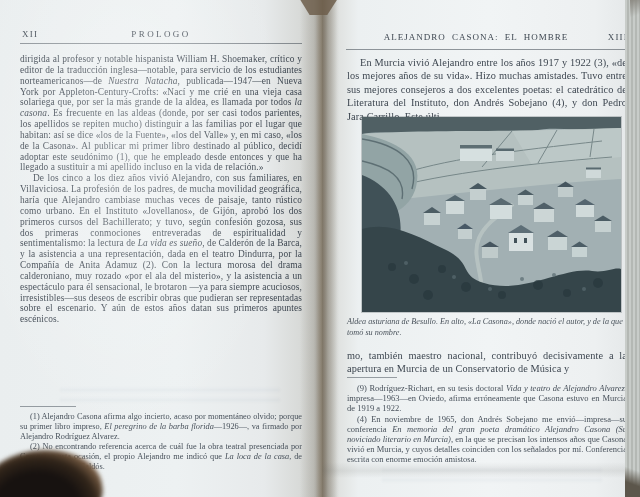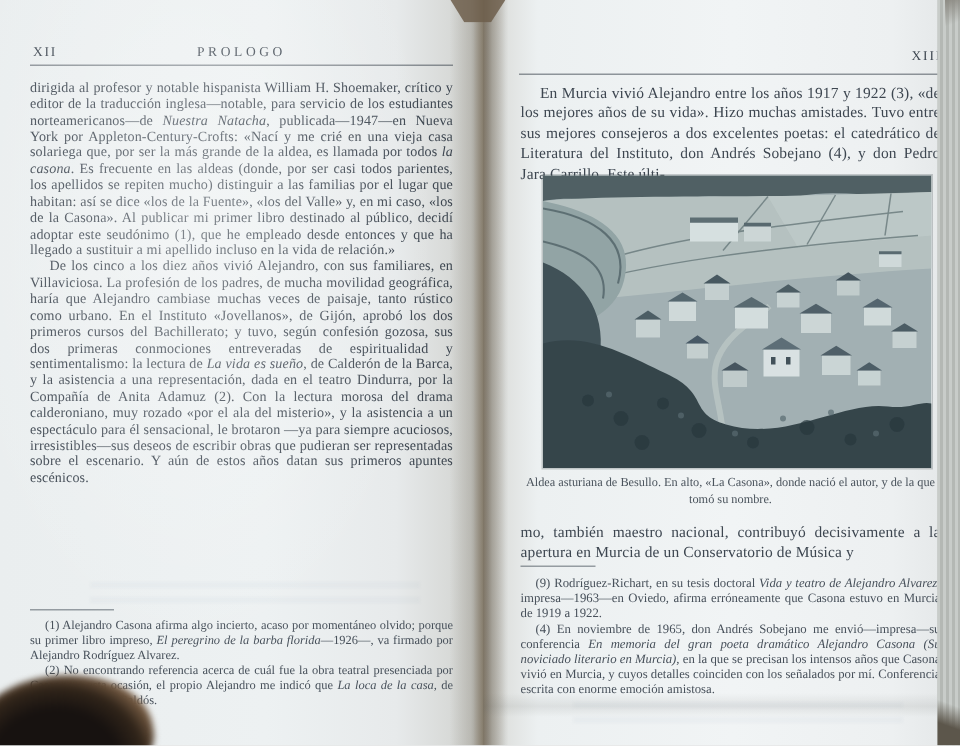--- a/index.html
+++ b/index.html
@@ -35,21 +35,21 @@
   .fnrule{position:absolute;height:1px;background:rgba(62,71,81,.5);}
   .body-text{position:absolute;text-align:justify;color:#3d4650;}
   .page-left .body-text{font-size:9.4px;line-height:10.85px;letter-spacing:.1px;}
   .page-right .body-text{font-size:10.3px;line-height:13.4px;letter-spacing:.1px;}
   .body-text p{margin:0;}
   .body-text p.indent{text-indent:13px;}
   .footnotes{position:absolute;text-align:justify;color:#47505a;}
   .page-left .footnotes{font-size:8.3px;line-height:10px;}
   .page-right .footnotes{font-size:8.5px;line-height:10.2px;}
   .footnotes p{margin:0;text-indent:10px;}
-  .caption{position:absolute;text-align:center;font-size:8.2px;
+  .caption{position:absolute;font-style:italic;font-size:8.2px;
     line-height:10.5px;color:#4a535c;}
   .photo{position:absolute;box-shadow:0 0 0 1px rgba(60,70,75,.25);}
   .photo svg{display:block;}
   .ghost{position:absolute;pointer-events:none;opacity:.5;filter:blur(1px);
     background:repeating-linear-gradient(180deg,rgba(116,136,165,.10) 0 4px,rgba(0,0,0,0) 4px 10px);}
   i{font-style:italic;}
 </style>
 </head>
 <body>
 
@@ -68,20 +68,21 @@
     <div class="ghost" style="left:60px;top:388px;width:220px;height:16px;"></div>
 
     <div class="fnrule" style="left:20px;top:406px;width:56px;"></div>
     <div class="footnotes" style="left:20px;top:412px;width:282px;">
       <p><span>(1)  Alejandro Casona afirma algo incierto, acaso por momentáneo olvido; porque su primer libro impreso, </span><i>El peregrino de la barba florida</i><span>—1926—, va firmado por Alejandro Rodríguez Alvarez.</span></p>
       <p><span>(2)  No encontrando referencia acerca de cuál fue la obra teatral presenciada por Casona en esta ocasión, el propio Alejandro me indicó que </span><i>La loca de la casa</i><span>, de don Benito Pérez Galdós.</span></p>
     </div>
   </div>
 
   <div class="page page-right">
+    <span class="runhead" style="left:24px;top:32px;width:260px;text-align:center;letter-spacing:1px;word-spacing:3px;">ALEJANDRO CASONA:  EL HOMBRE</span>
     <span class="runhead" style="left:24px;top:32px;width:282px;text-align:right;">XIII</span>
     <div class="hrule" style="left:24px;top:49px;width:282px;"></div>
 
     <div class="body-text" style="left:25px;top:56px;width:280px;">
       <p class="indent"><span>En Murcia vivió Alejandro entre los años 1917 y 1922 (3), «de los mejores años de su vida». Hizo muchas amistades. Tuvo entre sus mejores consejeros a dos excelentes poetas: el catedrático de Literatura del Instituto, don Andrés Sobejano (4), y don Pedro Jara Carrillo. Este últi-</span></p>
     </div>
 
     <div class="photo" style="left:40px;top:117px;width:259px;height:195px;">
       <svg width="259" height="195" viewBox="0 0 259 195" preserveAspectRatio="none">
         <rect width="259" height="195" fill="#a4b1b3"></rect>

